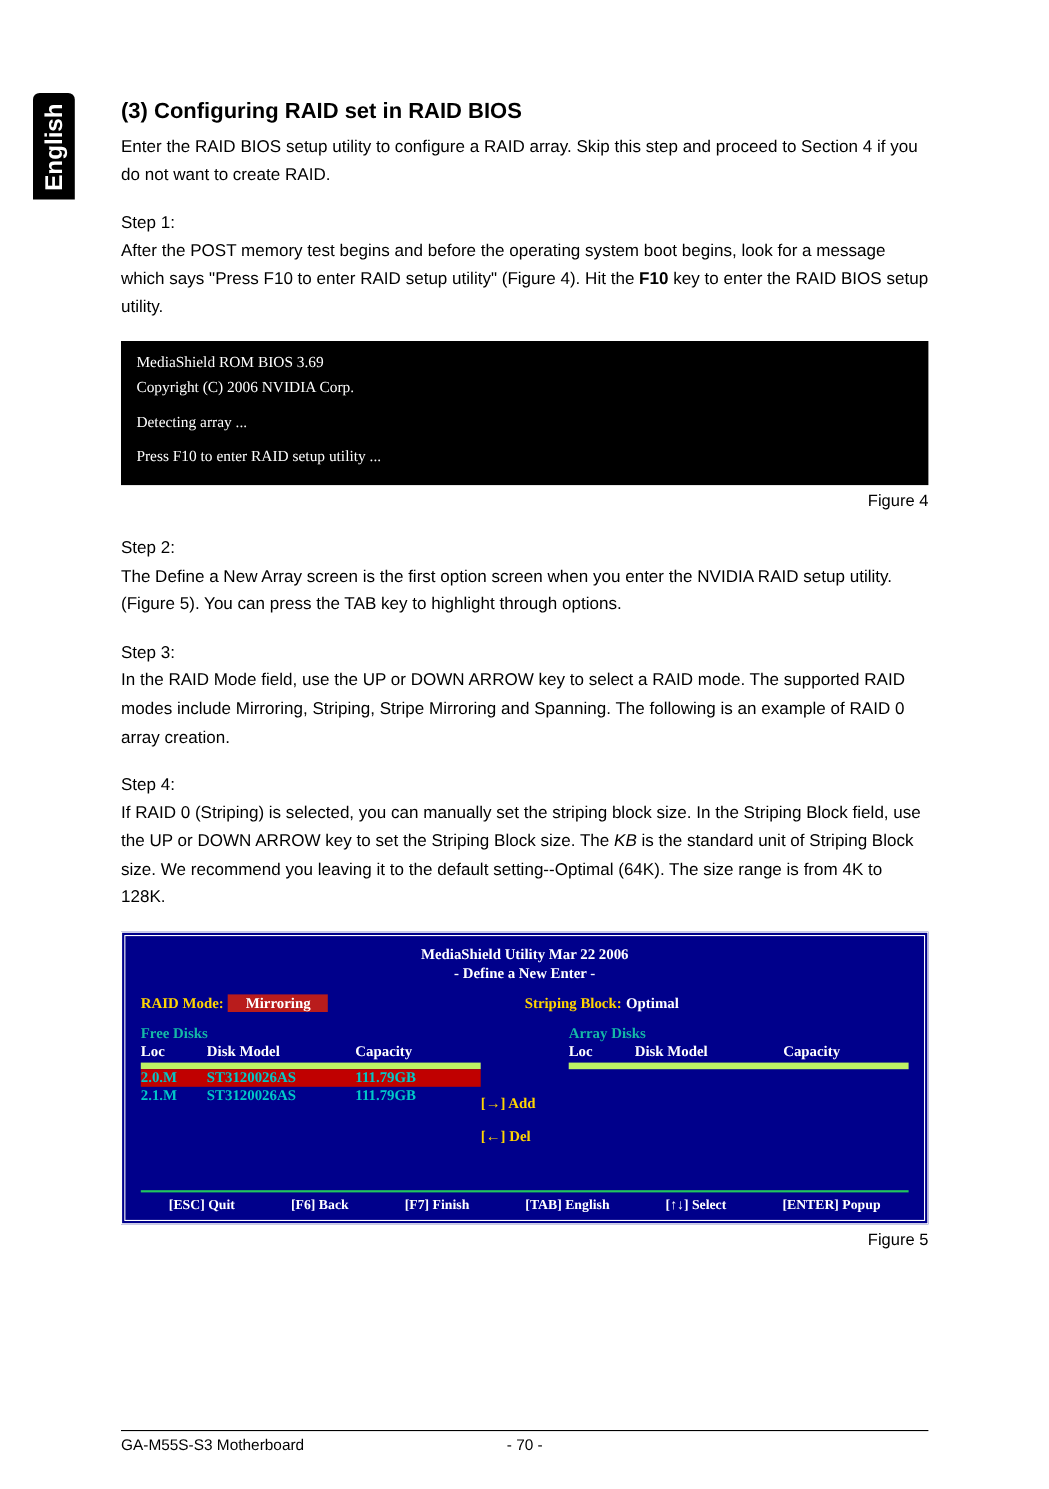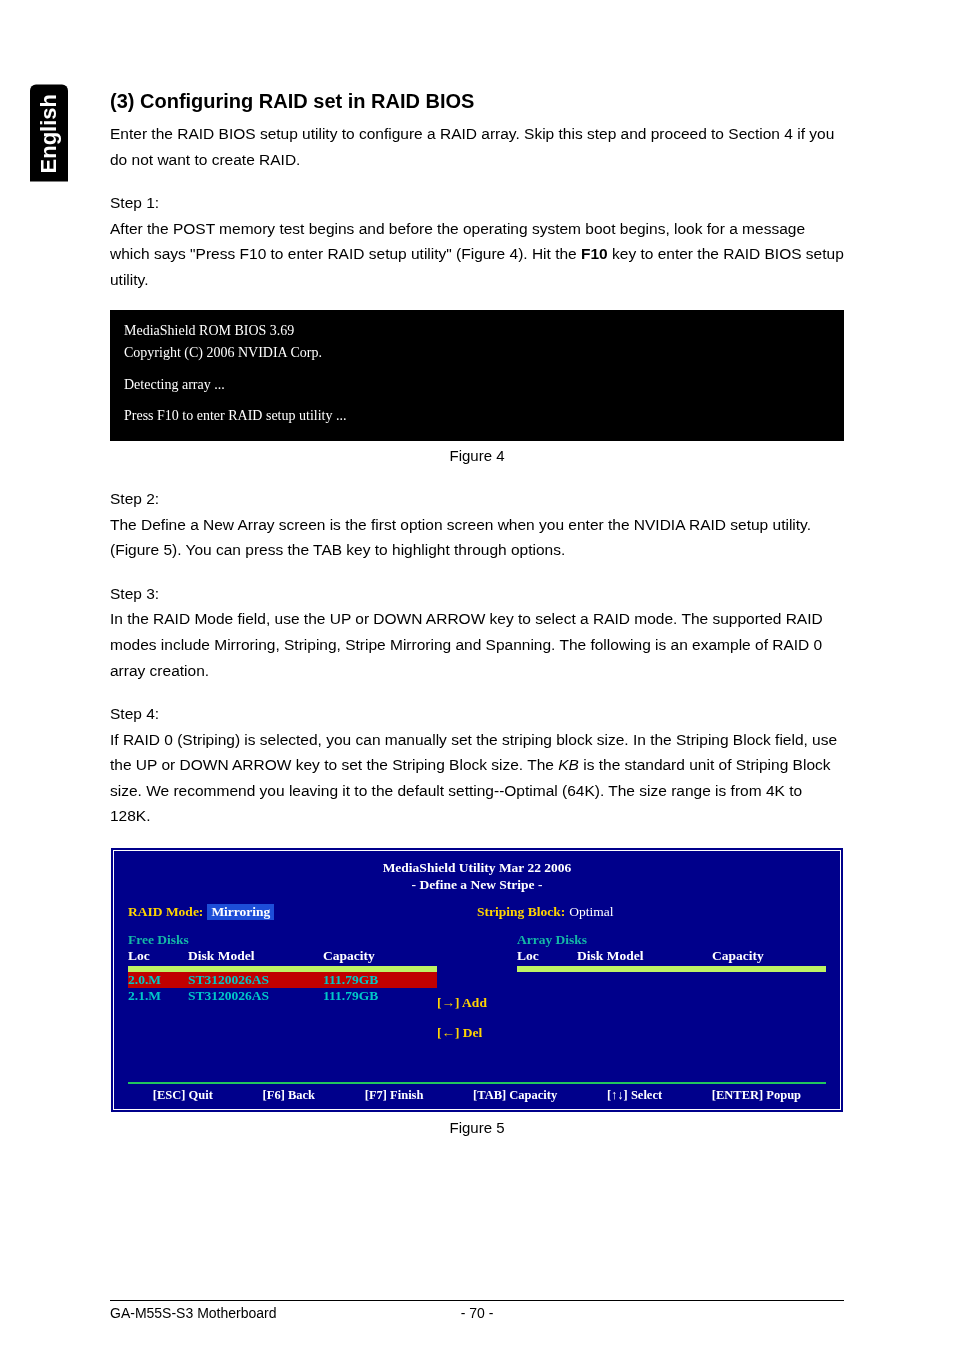--- a/index.html
+++ b/index.html
@@ -49,21 +49,21 @@
     background: #000;
     color: #fff;
     font-family: "Times New Roman", Times, serif;
     font-size: 14px;
     padding: 10px 14px 14px 14px;
     line-height: 1.55;
     margin-top: 4px;
   }
   .console .gap { height: 10px; }
   .fig-caption {
-    text-align: center;
+    text-align: right;
     font-size: 15px;
     margin: 6px 0 22px 0;
   }
   
   .bios-box {
     background: #00008b;
     color: #fff;
     border: 4px double #fff;
     font-family: "Times New Roman", Times, serif;
     font-size: 13.5px;
@@ -75,29 +75,29 @@
     line-height: 1.3;
     margin-bottom: 10px;
   }
   .bios-row {
     display: flex;
     margin-bottom: 12px;
   }
   .bios-row .half { flex: 1; display: flex; align-items: center; }
   .yellow { color: #ffd400; font-weight: bold; }
   .cyan-chip {
-    background: #1d4ed8;
-    color: #fff;
-    padding: 0 4px;
+    background: #b91c1c;
+    color: #fff;
+    padding: 0 16px;
     margin-left: 4px;
     font-weight: bold;
   }
   .opt-val {
     color: #fff;
-    font-weight: normal;
+    font-weight: bold;
     margin-left: 4px;
   }
   .disk-area {
     display: flex;
     margin-top: 4px;
   }
   .disk-panel { flex: 1; }
   .disk-mid {
     width: 80px;
     display: flex;
@@ -189,21 +189,21 @@
   <p class="para">In the RAID Mode field, use the UP or DOWN ARROW key to select a RAID mode. The supported RAID modes include Mirroring, Striping, Stripe Mirroring and Spanning. The following is an example of RAID 0 array creation.</p>
 
   <p class="step-label">Step 4:</p>
   <p class="para">
     <span>If RAID 0 (Striping) is selected, you can manually set the striping block size. In the Striping Block field, use the UP or DOWN ARROW key to set the Striping Block size. The </span><span class="italic">KB</span><span> is the standard unit of Striping Block size.  We recommend you leaving it to the default setting--Optimal (64K). The size range is from 4K to 128K.</span>
   </p>
 
   <div class="bios-box">
     <div class="bios-title">
       <div>MediaShield Utility  Mar  22 2006</div>
-      <div>- Define a New Stripe -</div>
+      <div>- Define a New Enter -</div>
     </div>
 
     <div class="bios-row">
       <div class="half">
         <span class="yellow">RAID Mode:</span>
         <span class="cyan-chip">Mirroring</span>
       </div>
       <div class="half">
         <span class="yellow">Striping Block:</span>
         <span class="opt-val">Optimal</span>
@@ -246,21 +246,21 @@
           <div class="col-cap">Capacity</div>
         </div>
         <div class="disk-list"></div>
       </div>
     </div>
 
     <div class="bios-footer">
       <span>[ESC] Quit</span>
       <span>[F6] Back</span>
       <span>[F7] Finish</span>
-      <span>[TAB] Capacity</span>
+      <span>[TAB] English</span>
       <span>[↑↓] Select</span>
       <span>[ENTER] Popup</span>
     </div>
   </div>
   <div class="fig-caption">Figure 5</div>
 
 </div>
 
 <div class="page-footer">
   <span class="pf-left">GA-M55S-S3 Motherboard</span>

